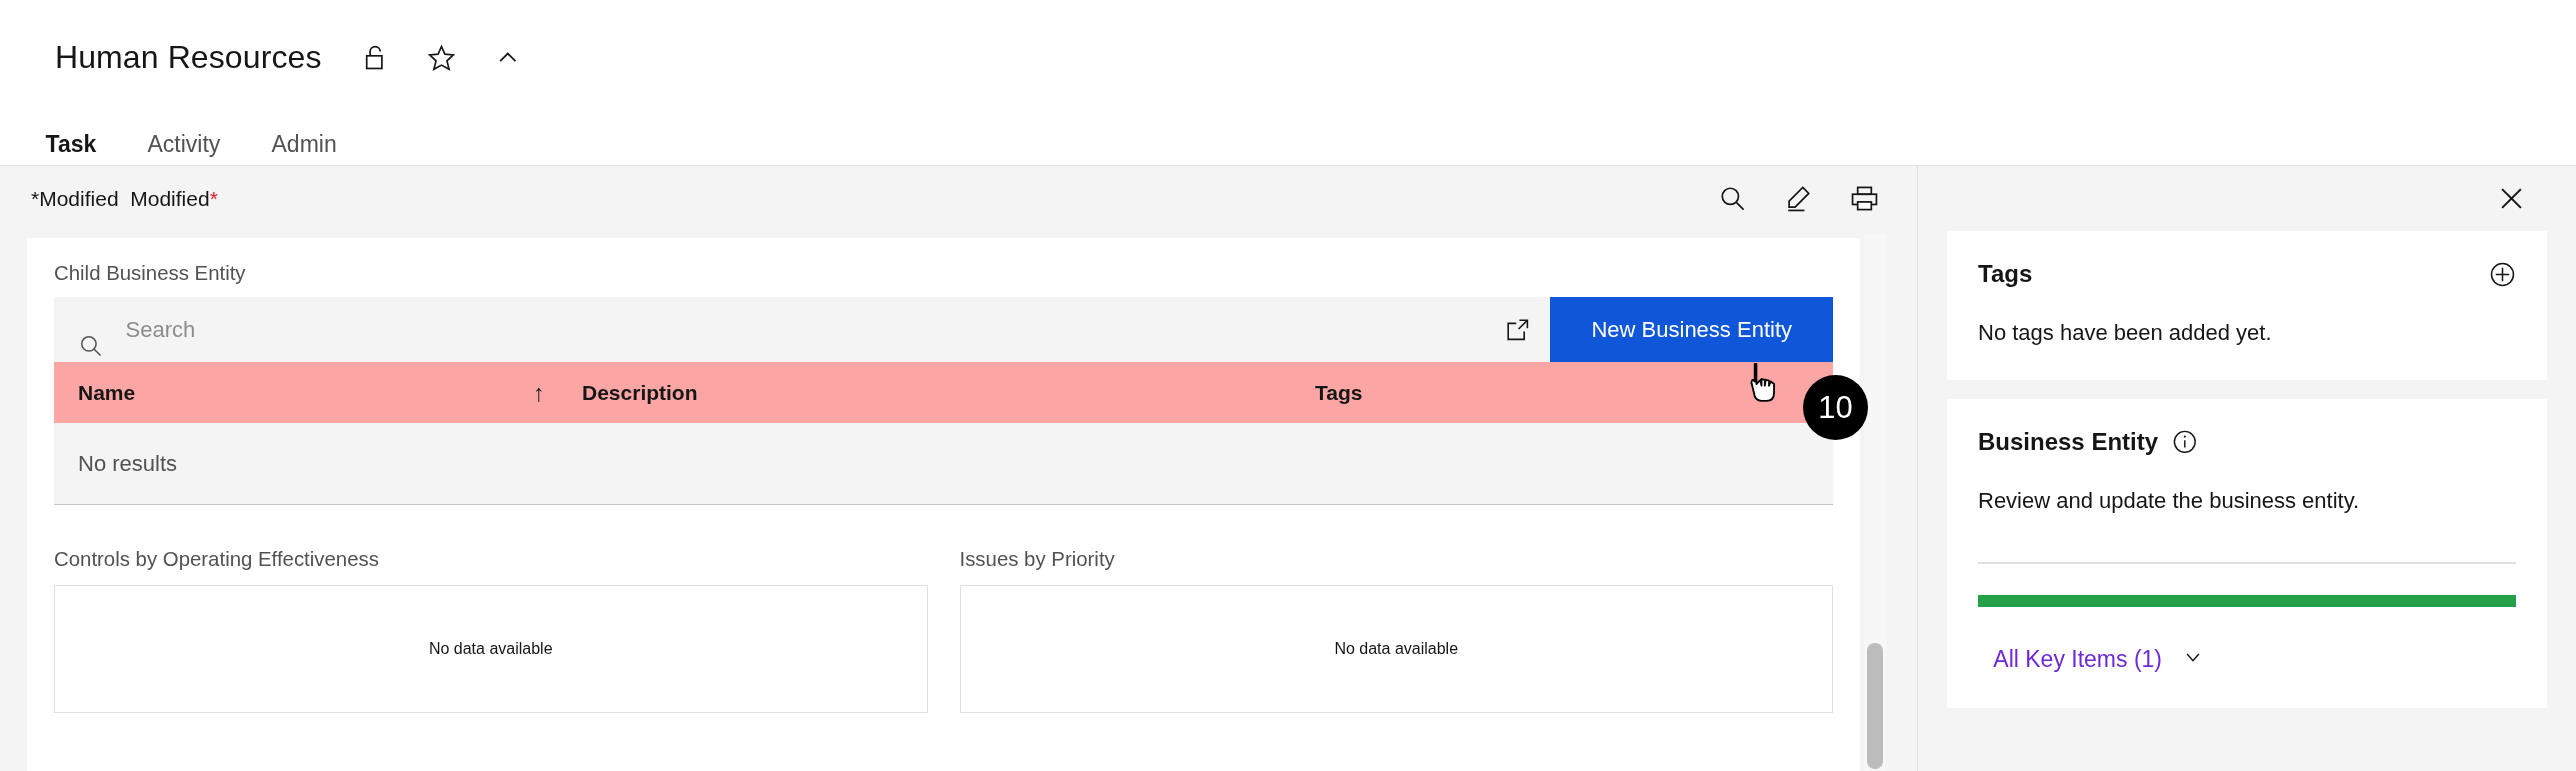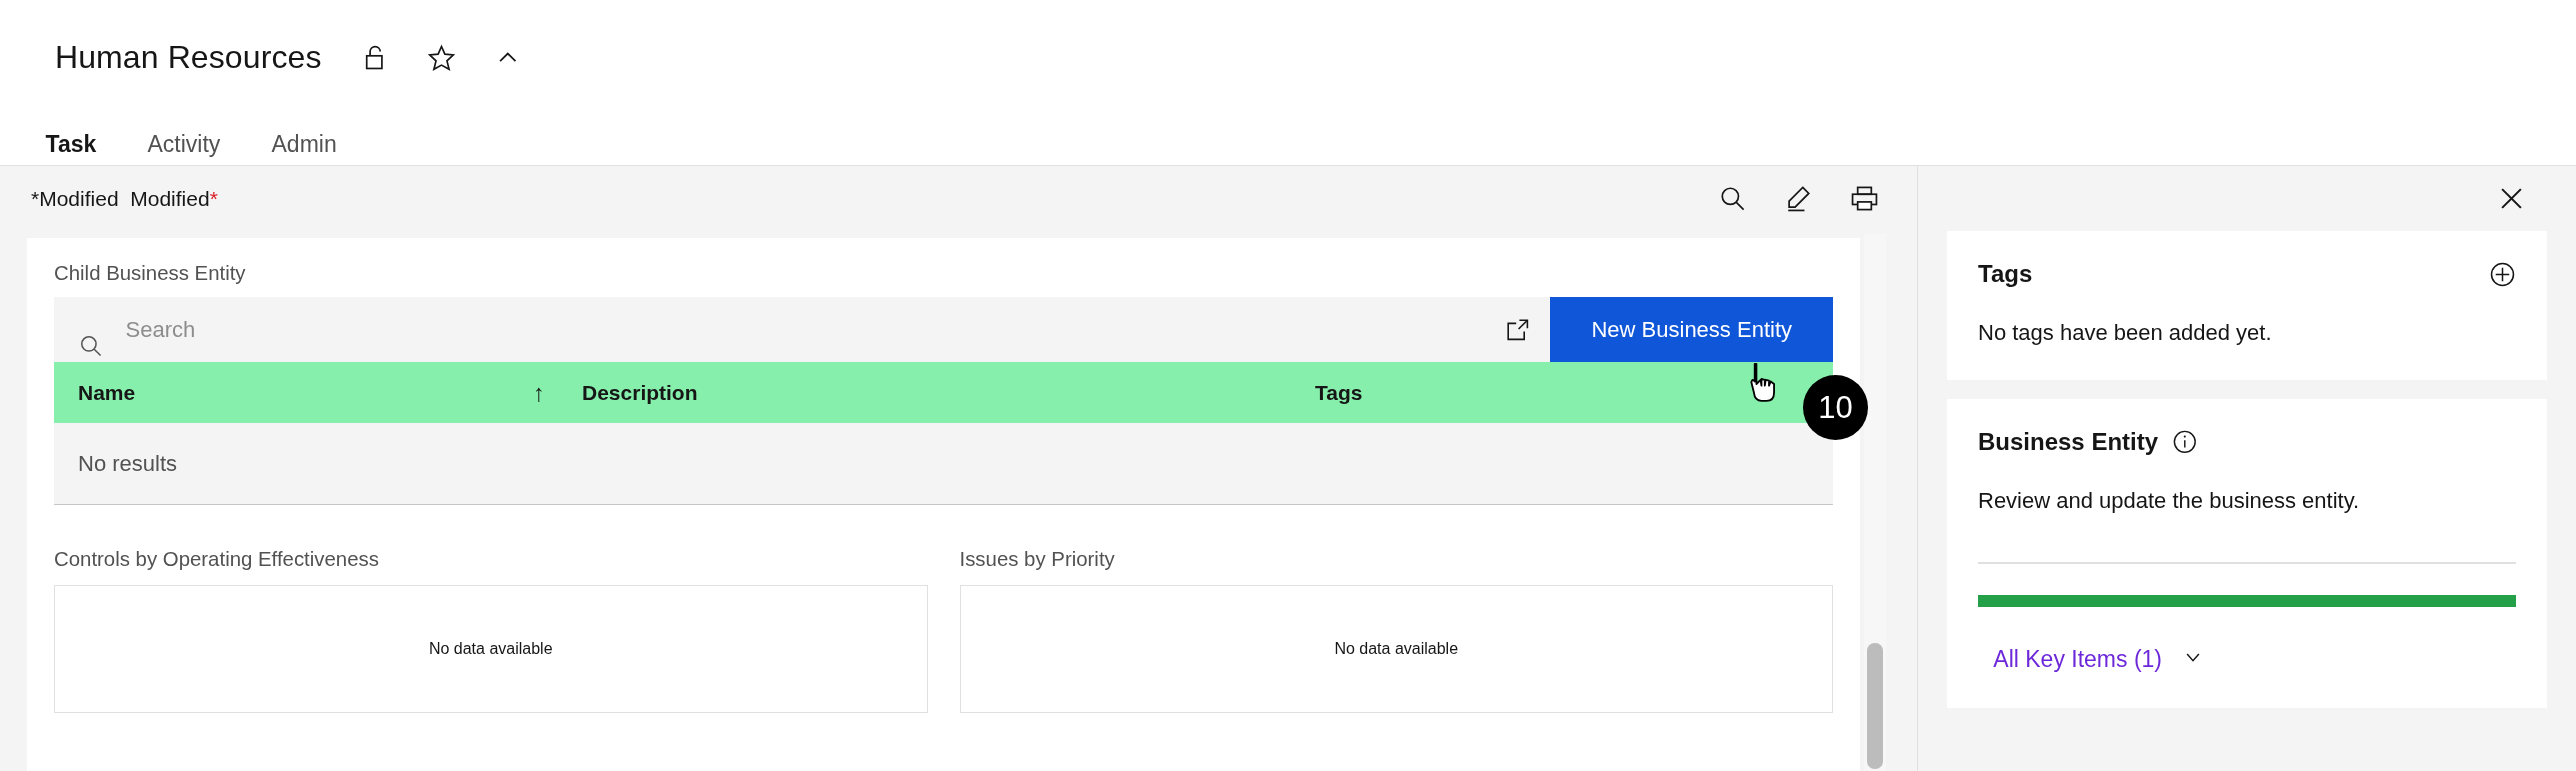--- a/index.html
+++ b/index.html
@@ -140,21 +140,21 @@
     padding: 0 41px;
     cursor: pointer;
     white-space: nowrap;
     display: flex; align-items: center;
   }
 
   
   .tbl { margin: 0 27px; }
   .tbl-head {
     display: flex;
-    background: #86efac;
+    background: #fca5a5;
     height: 61px;
     align-items: center;
   }
   .th {
     font-size: 21px; font-weight: 700; color: #161616;
     display: flex; align-items: center; gap: 15.3px;
     cursor: pointer;
   }
   .th.col-name { width: 528px; padding-left: 24px; justify-content: space-between; padding-right: 37px; }
   .th.col-desc { width: 733px; }

